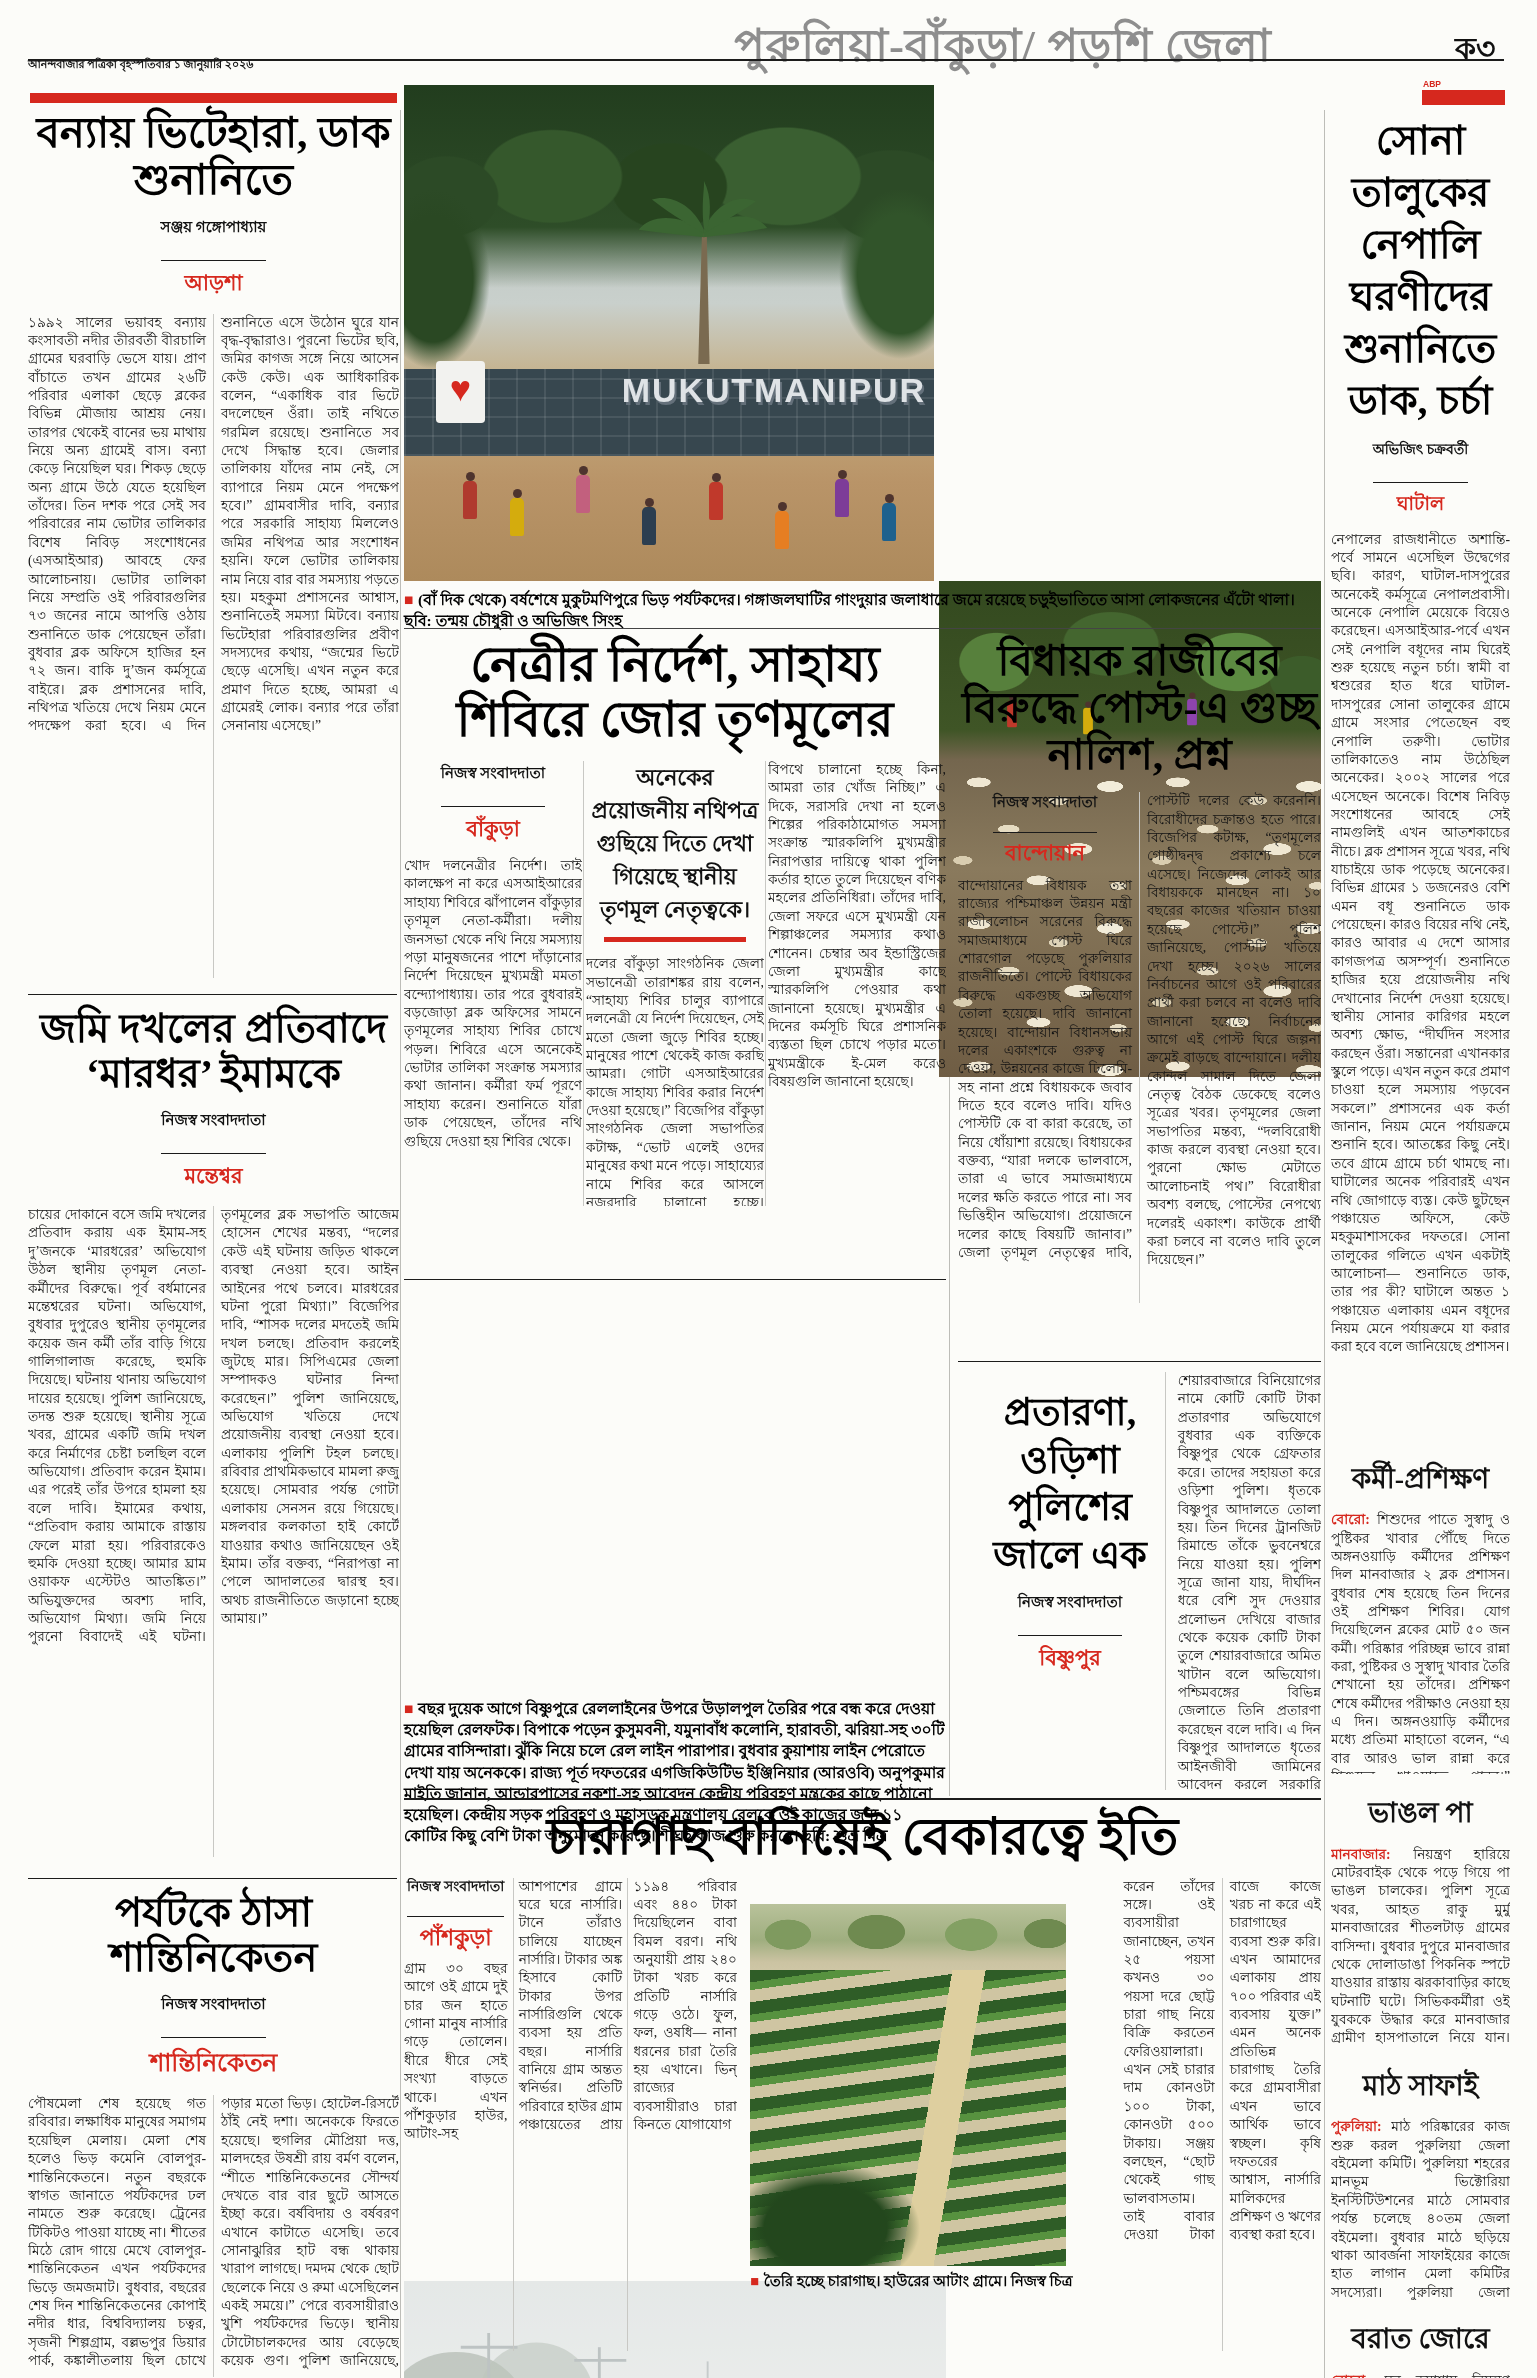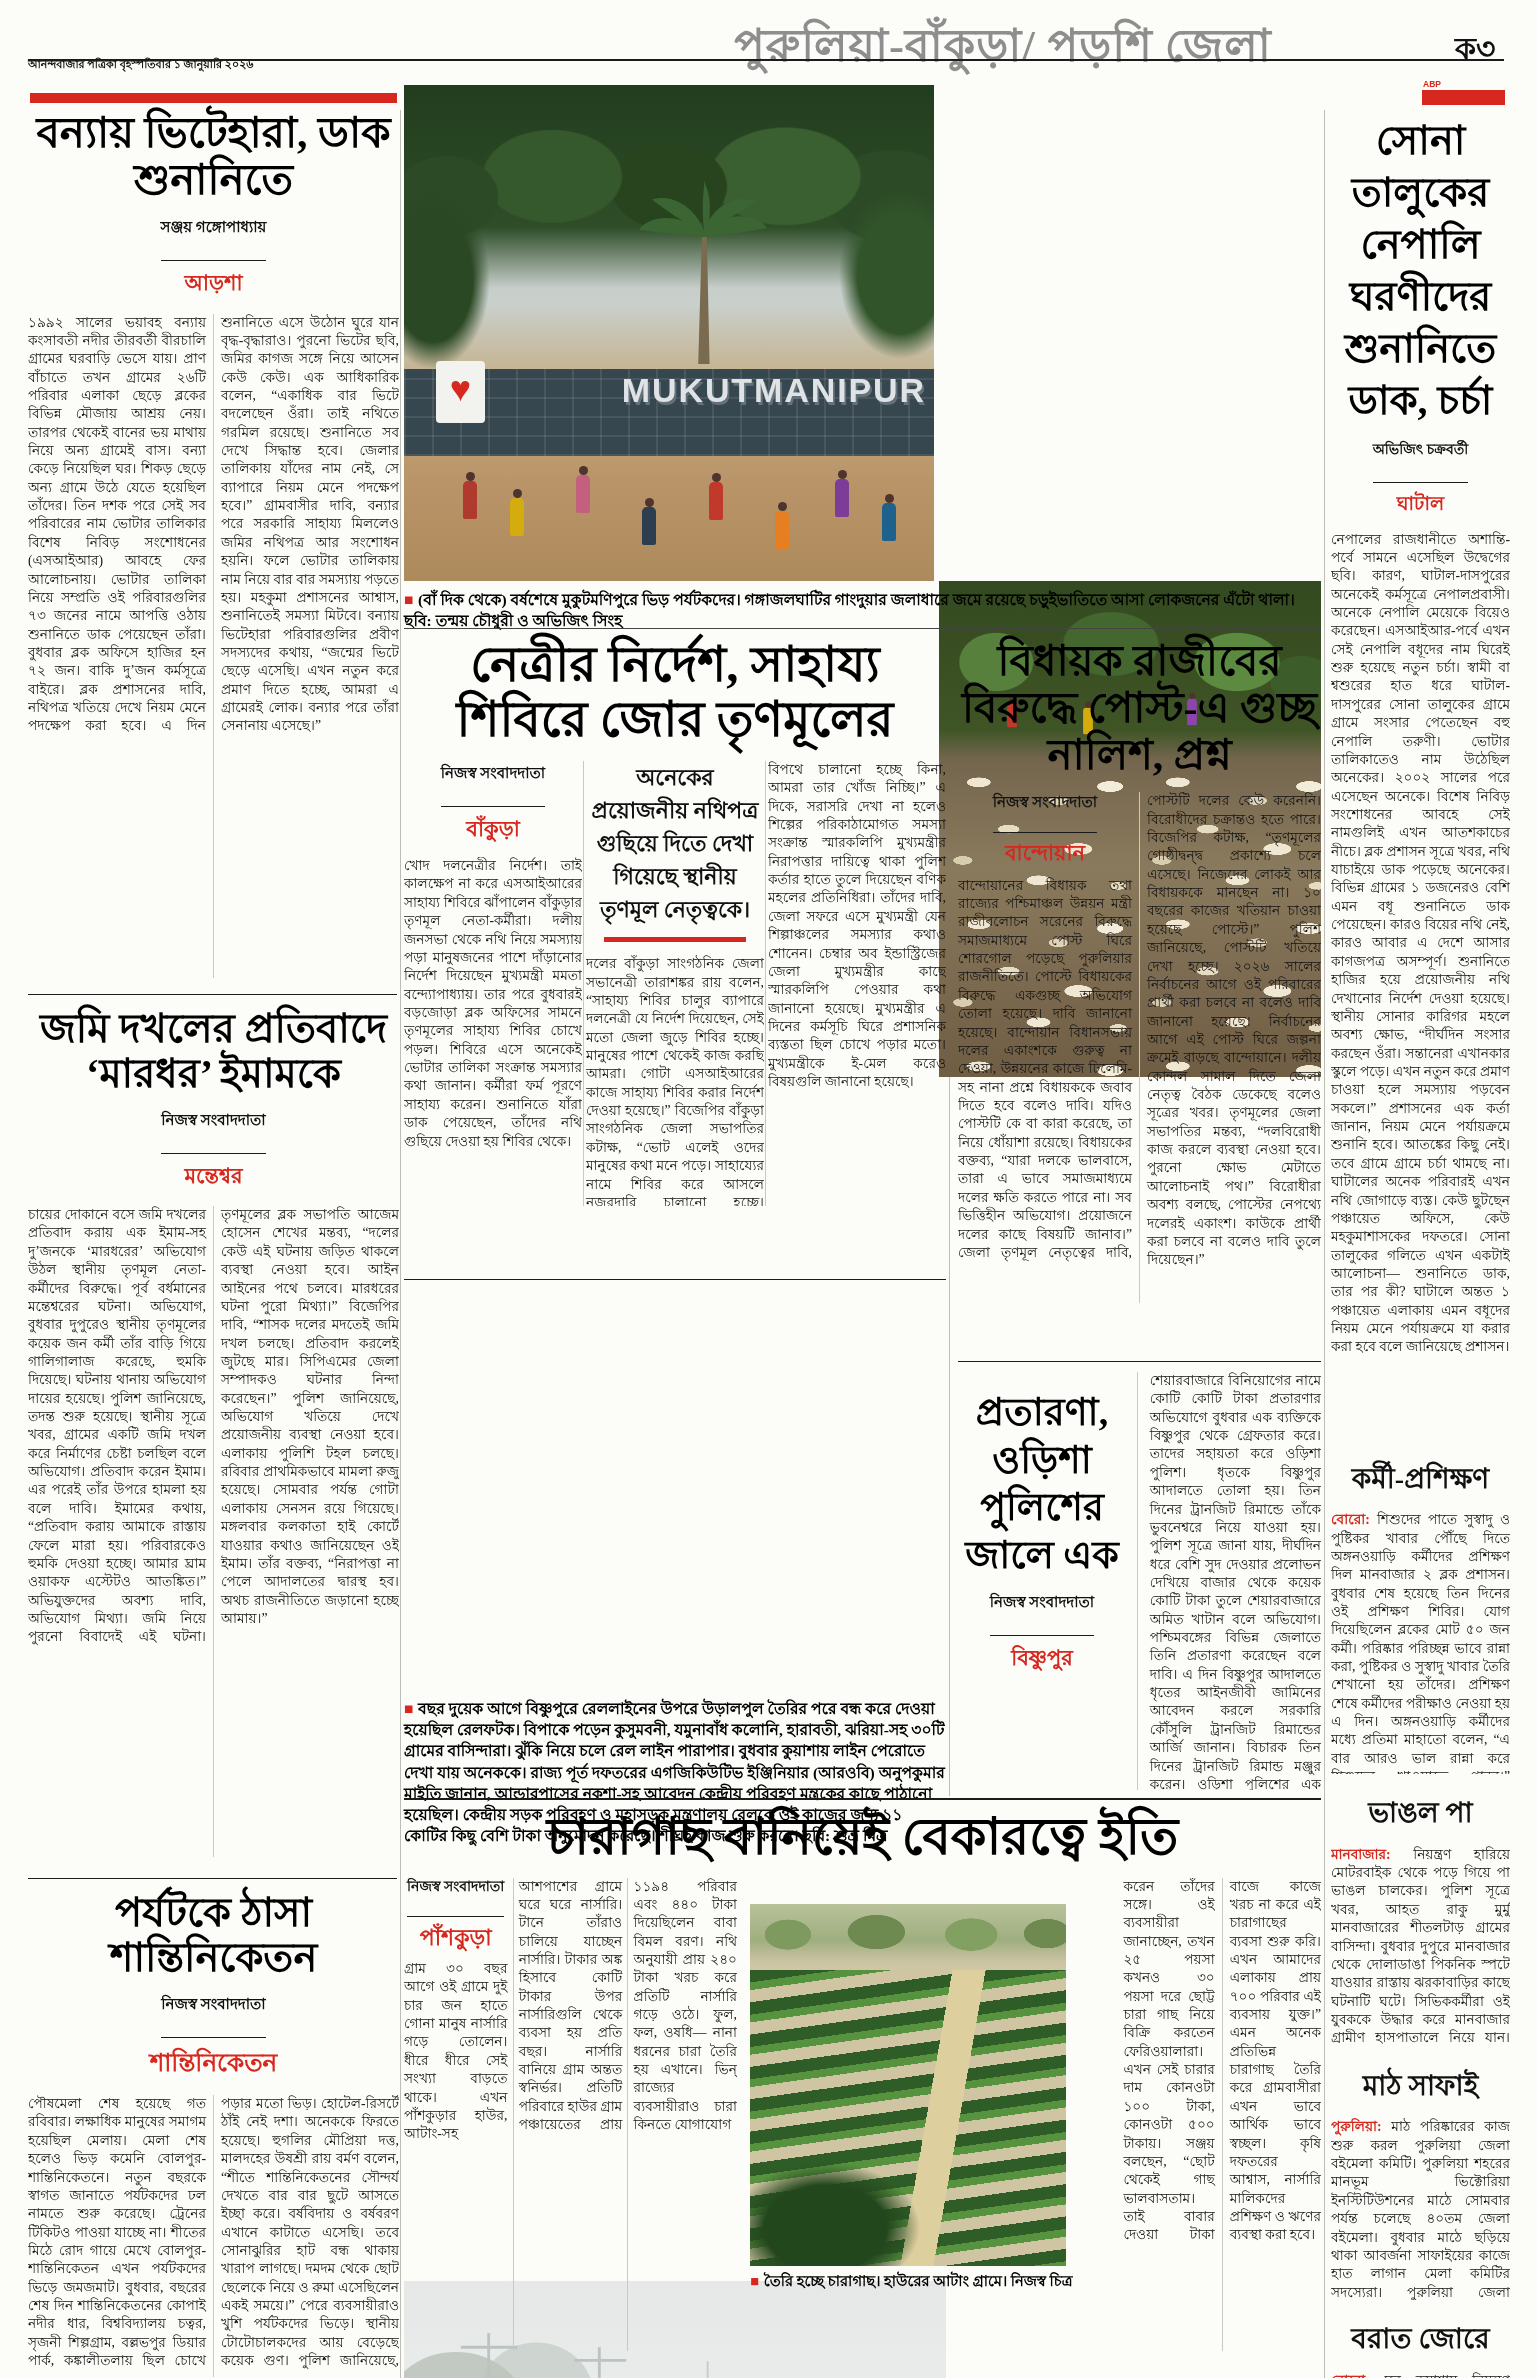--- a/index.html
+++ b/index.html
@@ -246,21 +246,21 @@
     <div class="headline" style="font-size:42px;">বিধায়ক রাজীবের বিরুদ্ধে পোস্ট-এ গুচ্ছ নালিশ, প্রশ্ন</div>
     <div class="body cols2" style="height:511px;margin-top:13.2px;">
       <div class="bylinewrap" style="margin-top:0;"><span class="byline">নিজস্ব সংবাদদাতা</span></div>
       <div class="dateline">বান্দোয়ান</div>
       <div style="margin-top:9.5px;">বান্দোয়ানের বিধায়ক তথা রাজ্যের পশ্চিমাঞ্চল উন্নয়ন মন্ত্রী রাজীবলোচন সরেনের বিরুদ্ধে সমাজমাধ্যমে পোস্ট ঘিরে শোরগোল পড়েছে পুরুলিয়ার রাজনীতিতে। পোস্টে বিধায়কের বিরুদ্ধে একগুচ্ছ অভিযোগ তোলা হয়েছে। দাবি জানানো হয়েছে। বান্দোয়ান বিধানসভায় দলের একাংশকে গুরুত্ব না দেওয়া, উন্নয়নের কাজে ঢিলেমি-সহ নানা প্রশ্নে বিধায়ককে জবাব দিতে হবে বলেও দাবি। যদিও পোস্টটি কে বা কারা করেছে, তা নিয়ে ধোঁয়াশা রয়েছে। বিধায়কের বক্তব্য, “যারা দলকে ভালবাসে, তারা এ ভাবে সমাজমাধ্যমে দলের ক্ষতি করতে পারে না। সব ভিত্তিহীন অভিযোগ। প্রয়োজনে দলের কাছে বিষয়টি জানাব।” জেলা তৃণমূল নেতৃত্বের দাবি, পোস্টটি দলের কেউ করেননি। বিরোধীদের চক্রান্তও হতে পারে। বিজেপির কটাক্ষ, “তৃণমূলের গোষ্ঠীদ্বন্দ্ব প্রকাশ্যে চলে এসেছে। নিজেদের লোকই আর বিধায়ককে মানছেন না। ১০ বছরের কাজের খতিয়ান চাওয়া হয়েছে পোস্টে।” পুলিশ জানিয়েছে, পোস্টটি খতিয়ে দেখা হচ্ছে। ২০২৬ সালের নির্বাচনের আগে ওই পরিবারের প্রার্থী করা চলবে না বলেও দাবি জানানো হয়েছে। নির্বাচনের আগে এই পোস্ট ঘিরে জল্পনা ক্রমেই বাড়ছে বান্দোয়ানে। দলীয় কোন্দল সামাল দিতে জেলা নেতৃত্ব বৈঠক ডেকেছে বলেও সূত্রের খবর। তৃণমূলের জেলা সভাপতির মন্তব্য, “দলবিরোধী কাজ করলে ব্যবস্থা নেওয়া হবে। পুরনো ক্ষোভ মেটাতে আলোচনাই পথ।” বিরোধীরা অবশ্য বলছে, পোস্টের নেপথ্যে দলেরই একাংশ। কাউকে প্রার্থী করা চলবে না বলেও দাবি তুলে দিয়েছেন।”</div>
     </div>
   </div>
   <div class="hline" style="left:958px;top:1361px;width:363px;height:0.9px;"></div>
 
   <div class="abs flexrow" style="left:958px;top:1372px;width:363px;height:418px;overflow:hidden;">
-    <div style="width:168px;">
+    <div style="width:168px;margin-left:28px;">
       <div class="headline" style="font-size:38px;line-height:1.25;margin-top:17px;">প্রতারণা, ওড়িশা পুলিশের জালে এক</div>
       <div class="bylinewrap"><span class="byline">নিজস্ব সংবাদদাতা</span></div>
       <div class="dateline">বিষ্ণুপুর</div>
     </div>
     <div class="body" style="flex:1;border-left:0.9px solid #c8c8c4;padding-left:11.4px;margin-left:11.4px;">শেয়ারবাজারে বিনিয়োগের নামে কোটি কোটি টাকা প্রতারণার অভিযোগে বুধবার এক ব্যক্তিকে বিষ্ণুপুর থেকে গ্রেফতার করে। তাদের সহায়তা করে ওড়িশা পুলিশ। ধৃতকে বিষ্ণুপুর আদালতে তোলা হয়। তিন দিনের ট্রানজিট রিমান্ডে তাঁকে ভুবনেশ্বরে নিয়ে যাওয়া হয়। পুলিশ সূত্রে জানা যায়, দীর্ঘদিন ধরে বেশি সুদ দেওয়ার প্রলোভন দেখিয়ে বাজার থেকে কয়েক কোটি টাকা তুলে শেয়ারবাজারে অমিত খাটান বলে অভিযোগ। পশ্চিমবঙ্গের বিভিন্ন জেলাতে তিনি প্রতারণা করেছেন বলে দাবি। এ দিন বিষ্ণুপুর আদালতে ধৃতের আইনজীবী জামিনের আবেদন করলে সরকারি কৌঁসুলি ট্রানজিট রিমান্ডের আর্জি জানান। বিচারক তিন দিনের ট্রানজিট রিমান্ড মঞ্জুর করেন। ওড়িশা পুলিশের এক আধিকারিক জানান, ধৃতের বিরুদ্ধে ভুবনেশ্বরেও একাধিক অভিযোগ রয়েছে। তদন্ত চলছে। আরও কেউ চক্রে জড়িত কিনা, খোঁজ নিচ্ছে পুলিশ।</div>
   </div>
 
   <div class="hline" style="left:404px;top:1798px;width:917px;height:1.9px;"></div>
 
   <div class="abs" style="left:404px;top:1809px;width:917px;">

